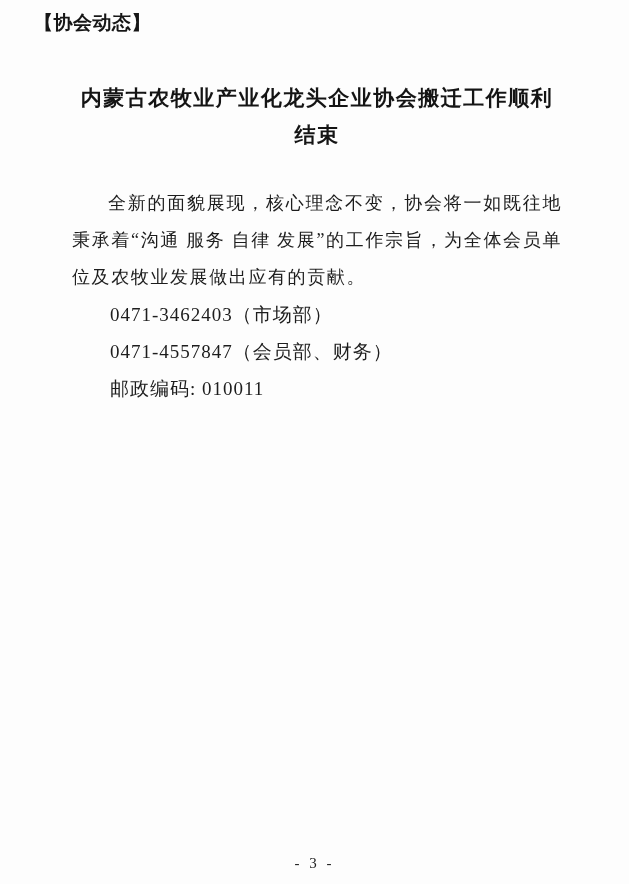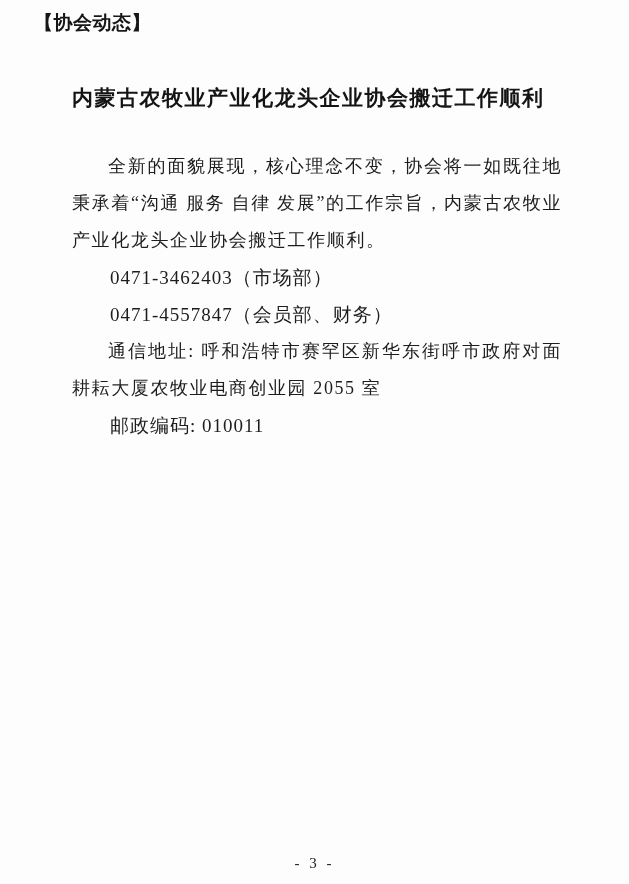--- a/index.html
+++ b/index.html
@@ -29,20 +29,21 @@
   .content {
     position: absolute;
     left: 72px;
     top: 80px;
     width: 490px;
   }
   .doc-title {
     font-weight: bold;
     font-size: 21px;
     line-height: 37px;
+    text-align: center;
     letter-spacing: 1.5px;
     color: #141414;
     margin: 0 0 31px 0;
   }
   .para {
     font-size: 18px;
     line-height: 37px;
     text-align: justify;
     letter-spacing: 1.6px;
     text-indent: 2em;
@@ -86,32 +87,32 @@
 <body>
 
 <div class="page">
 
   <div class="header-tag">【协会动态】</div>
 
   <div class="content">
 
     <h1 class="doc-title">
       <div>内蒙古农牧业产业化龙头企业协会搬迁工作顺利</div>
+      <div>结束</div>
     </h1>
 
 
-    <p class="para">全新的面貌展现，核心理念不变，协会将一如既往地秉承着“沟通 服务 自律 发展”的工作宗旨，内蒙古农牧业产业化龙头企业协会搬迁工作顺利。</p>
+    <p class="para">全新的面貌展现，核心理念不变，协会将一如既往地秉承着“沟通 服务 自律 发展”的工作宗旨，为全体会员单位及农牧业发展做出应有的贡献。</p>
 
 
     <p class="contact-line">0471-3462403（市场部）</p>
 
 
     <p class="contact-line">0471-4557847（会员部、财务）</p>
 
-    <p class="address-para">通信地址: 呼和浩特市赛罕区新华东街呼市政府对面耕耘大厦农牧业电商创业园 2055 室</p>
 
     <p class="contact-line">邮政编码: 010011</p>
 
   </div>
 
   <div class="footer">- 3 -</div>
 
 </div>
 
 </body></html>

